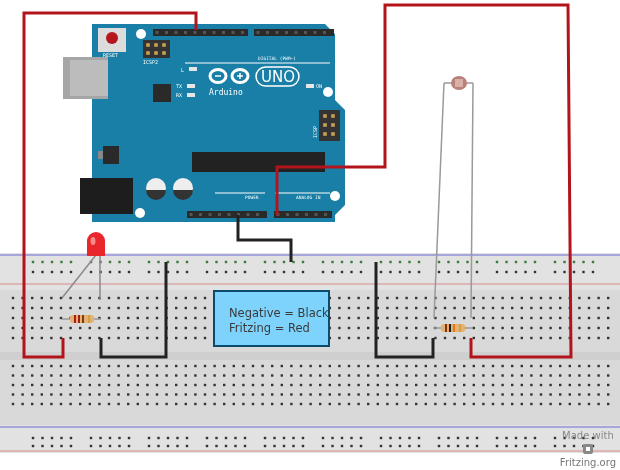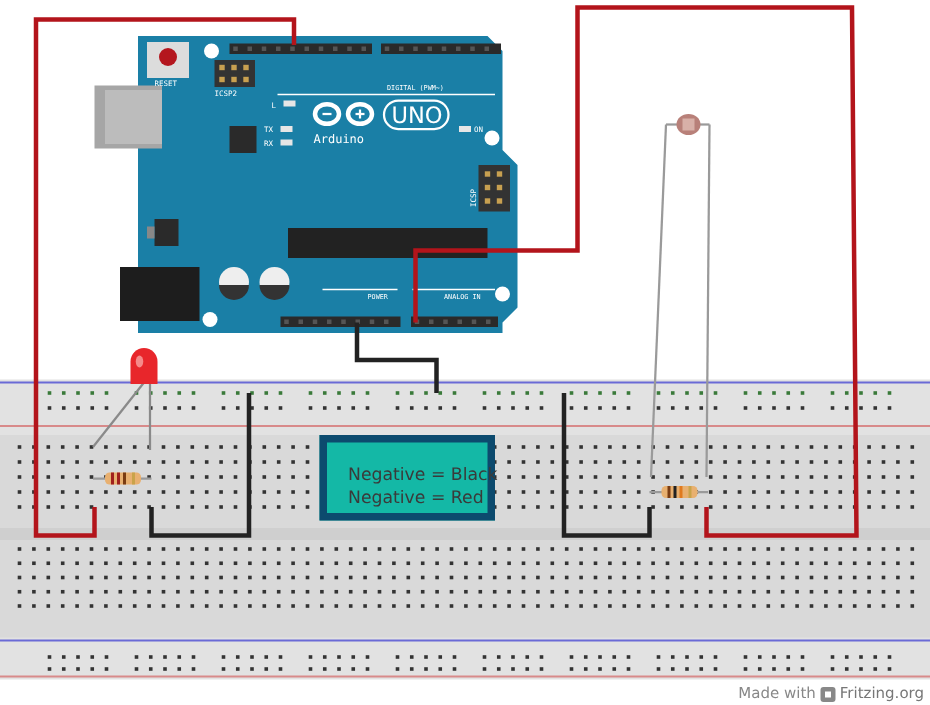--- a/index.html
+++ b/index.html
@@ -1,20 +1,20 @@
 <!DOCTYPE html>
 <html><head>
 <meta charset="utf-8">
 <style>
   html,body{margin:0;padding:0;background:#ffffff;}
   body{width:620px;height:470px;position:relative;overflow:hidden;font-family:"DejaVu Sans",sans-serif;}
   #stage{position:absolute;left:0;top:0;width:620px;height:470px;}
-  .note{position:absolute;left:213px;top:290px;width:117px;height:57px;background:#14b8a6;border:5px solid #0c4a6e;box-sizing:border-box;}
+  .note{position:absolute;left:213px;top:290px;width:117px;height:57px;background:#7dd3fc;border:2px solid #0c4a6e;box-sizing:border-box;}
   .note span{position:absolute;left:14px;font-family:"DejaVu Sans",sans-serif;font-size:11.5px;color:#3a3a3a;white-space:nowrap;}
-  .credit{position:absolute;right:4px;bottom:2px;font-family:"DejaVu Sans",sans-serif;font-size:10px;color:#888;display:flex;align-items:center;gap:3px;}
+  .credit{position:absolute;right:4px;bottom:2px;font-family:"DejaVu Sans",sans-serif;font-size:10px;color:#888;display:flex;align-items:center;gap:3px;flex-direction:column;}
   .credit b{color:#777;font-weight:normal;}
   .credit .logo{display:inline-block;width:10px;height:10px;background:#888;border-radius:2px;position:relative;}
   .credit .logo:after{content:"";position:absolute;left:3px;top:3px;width:4px;height:4px;background:#fff;}
 </style>
 </head>
 <body>
 
 <svg id="stage" viewBox="0 0 620 470" width="620" height="470">
 
   <g>
@@ -1005,20 +1005,20 @@
     <rect x="441" y="324" width="24" height="8" rx="3" fill="#e8b070"></rect>
     <rect x="445" y="324" width="2" height="8" fill="#7a3c12"></rect>
     <rect x="449" y="324" width="2" height="8" fill="#222"></rect>
     <rect x="453" y="324" width="2" height="8" fill="#e07a1e"></rect>
     <rect x="459" y="324" width="2" height="8" fill="#c9a34a"></rect>
   </g>
 </svg>
 
 <div class="note">
   <span style="top:14px">Negative = Black</span>
-  <span style="top:29px">Negative = Red</span>
+  <span style="top:29px">Fritzing = Red</span>
 </div>
 
 <div class="credit">
   <span>Made with</span>
   <span class="logo"></span>
   <b>Fritzing.org</b>
 </div>
 
 </body></html>

